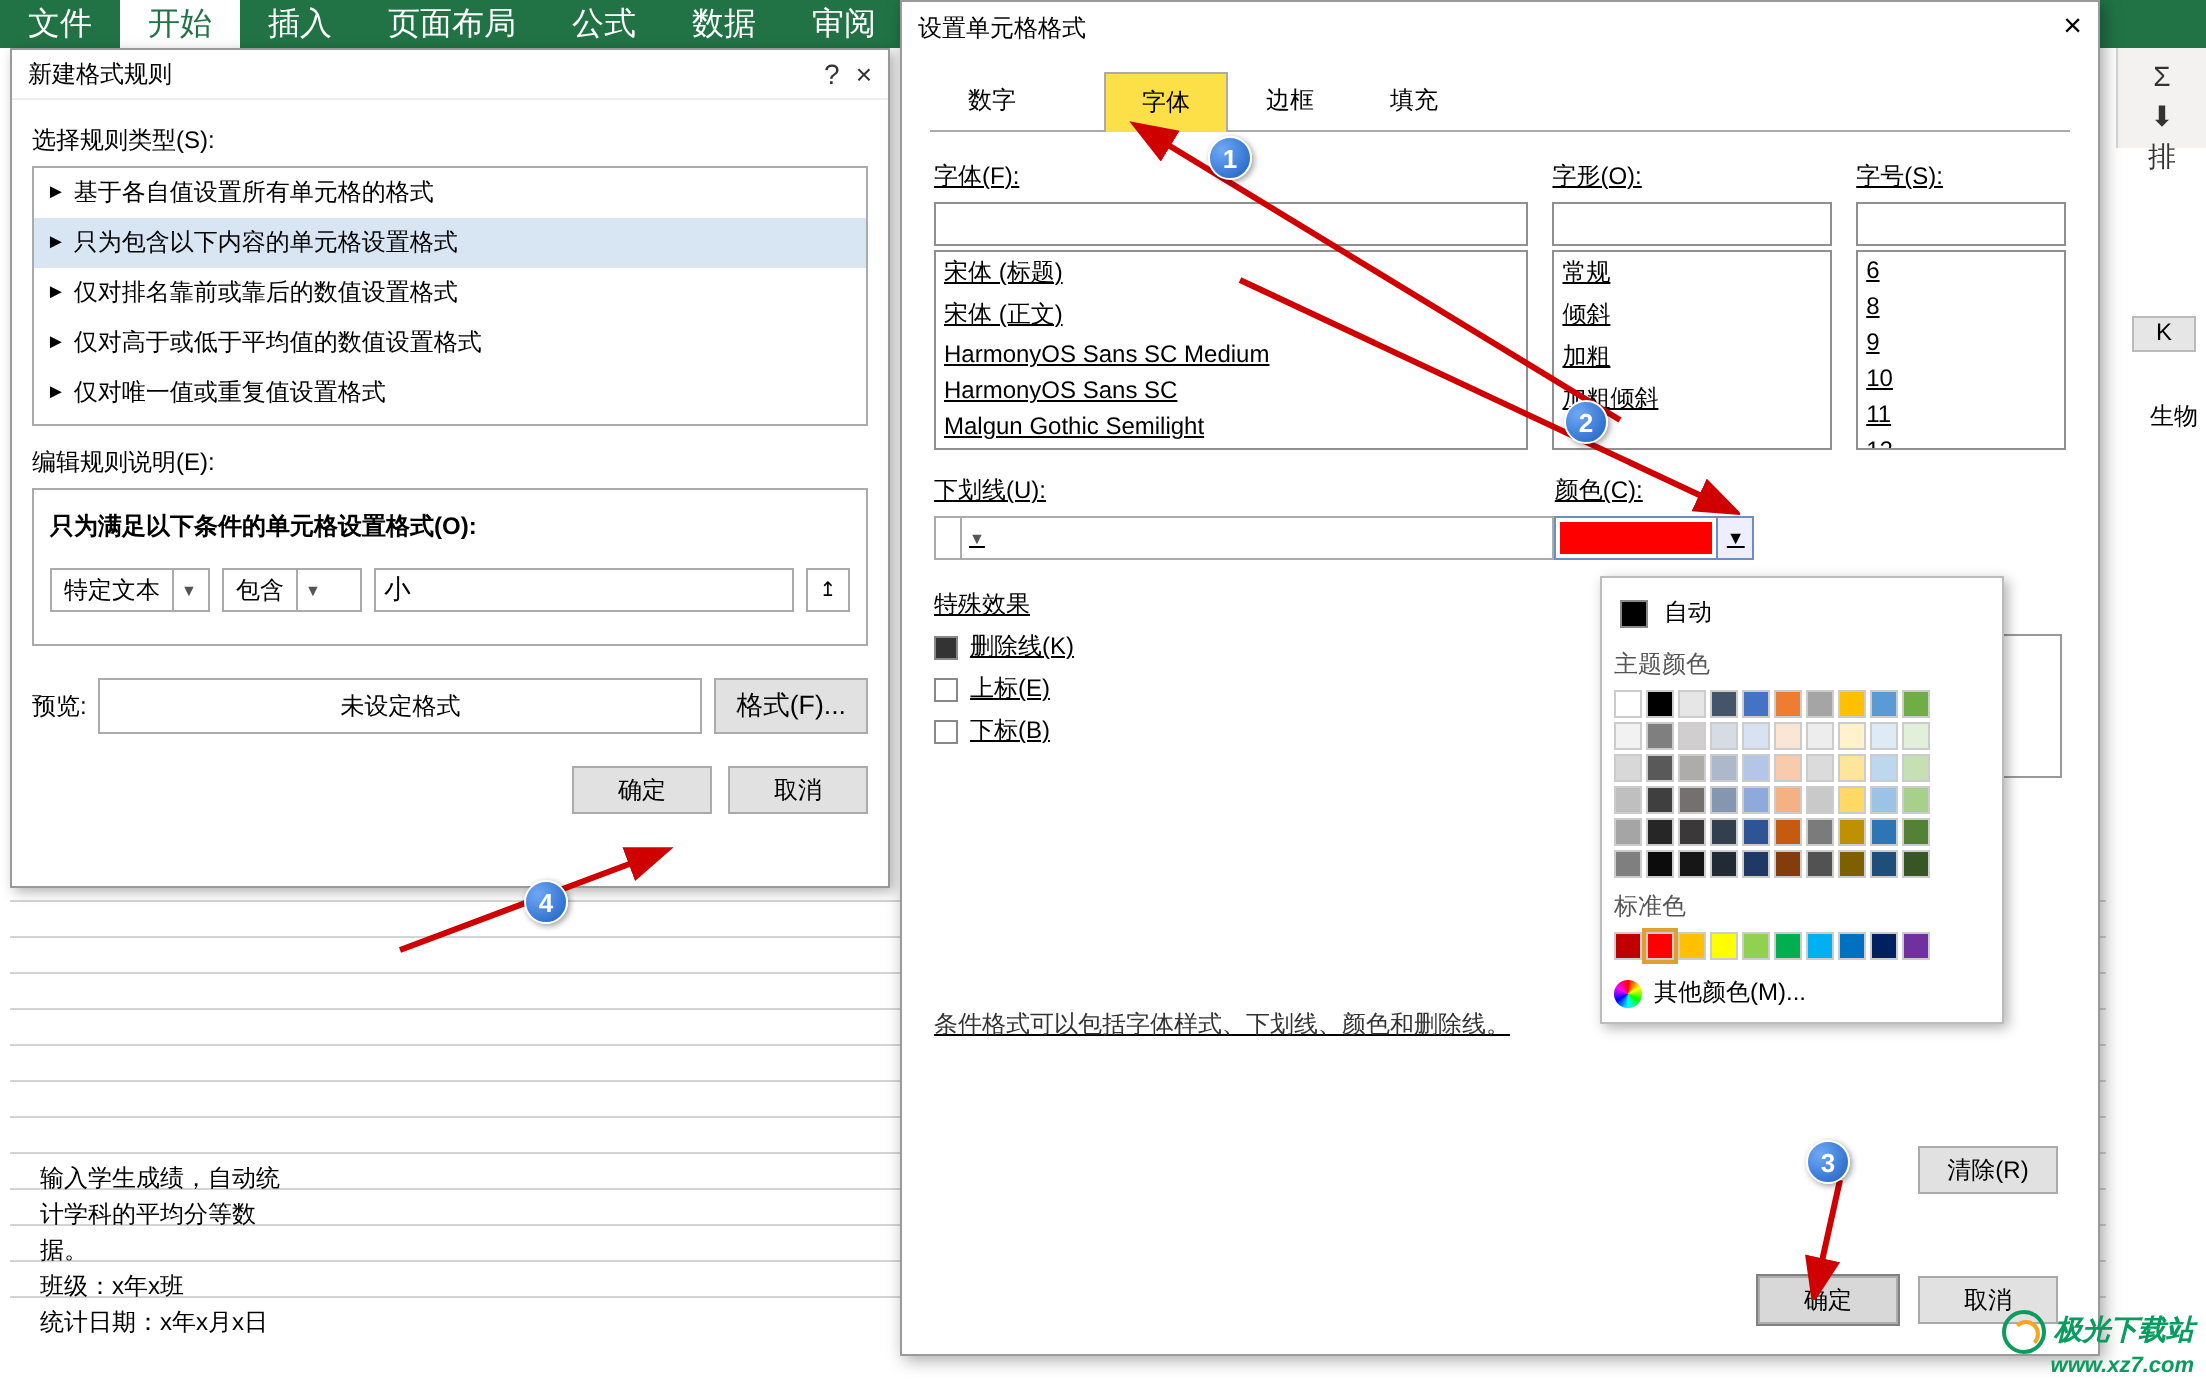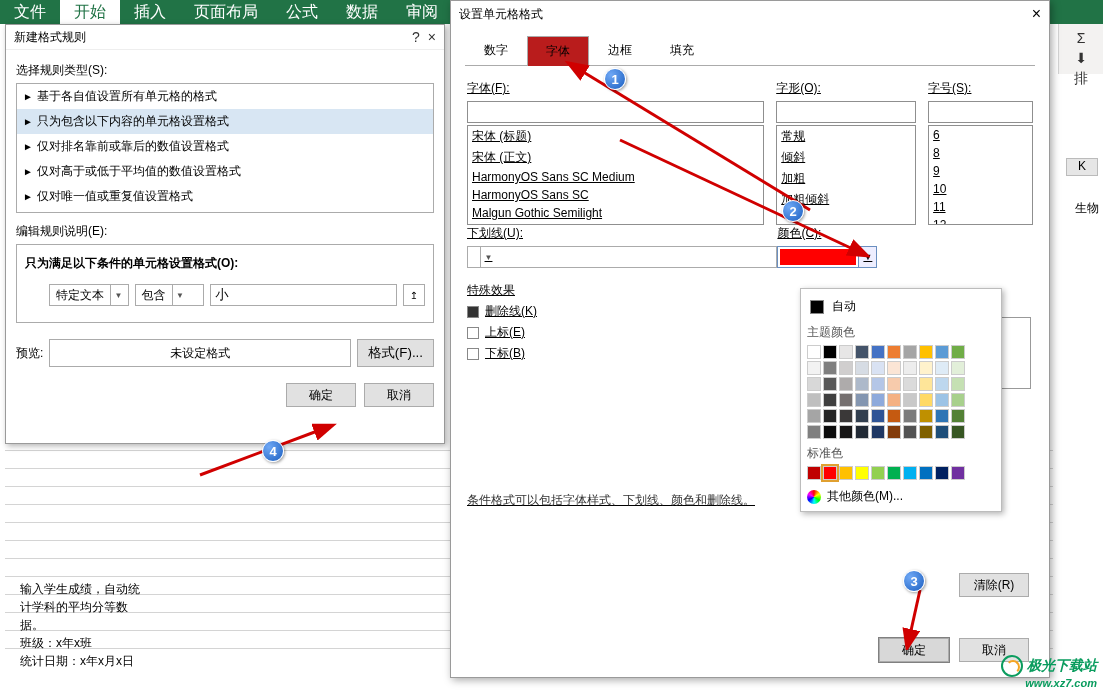--- a/index.html
+++ b/index.html
@@ -20,52 +20,52 @@
 .dlg-body { padding: 8px 10px; }
 .dlg-label { margin: 4px 0; font-size: 12px; }
 .rule-list { border: 1px solid #ababab; height: 130px; overflow: hidden; }
 .rule-item { padding: 4px 6px; font-size: 12px; display: flex; align-items: center; cursor: pointer; }
 .rule-item.sel { background: #d8e6f3; }
 .rule-bullet { margin-right: 4px; font-size: 10px; }
 
 .edit-desc { margin-top: 10px; }
 .cond-box { border: 1px solid #ababab; padding: 10px 8px 16px; margin-top: 4px; }
 .cond-title { font-weight: bold; margin-bottom: 12px; }
-.cond-row { display: flex; gap: 6px; align-items: center; margin-left: 24px; }
+.cond-row { display: flex; gap: 6px; align-items: center; }
 .combo { display: flex; align-items: center; border: 1px solid #ababab; height: 22px; background: #fff; }
 .combo span { padding: 0 6px; }
 .combo .dd { width: 16px; height: 100%; border-left: 1px solid #ababab; display: flex; align-items: center; justify-content: center; font-size: 8px; color: #555; }
 .text-in { flex: 1; border: 1px solid #ababab; height: 22px; padding: 0 4px; }
 .range-btn { width: 22px; height: 22px; border: 1px solid #ababab; display: flex; align-items: center; justify-content: center; font-size: 10px; }
 
 .preview-row { display: flex; align-items: center; gap: 6px; margin-top: 16px; }
 .preview-box { flex: 1; height: 28px; border: 1px solid #ababab; display: flex; align-items: center; justify-content: center; }
 .fmt-btn { height: 28px; padding: 0 10px; border: 1px solid #ababab; background: #e1e1e1; text-align: right; }
 
 .dlg-buttons { display: flex; justify-content: flex-end; gap: 8px; padding: 8px 10px; }
 .btn { min-width: 70px; height: 24px; border: 1px solid #ababab; background: #e1e1e1; display: flex; align-items: center; justify-content: center; font-size: 12px; cursor: pointer; }
 
 
 .dlg-fmt { position: absolute; top: 0; left: 450px; width: 600px; height: 678px; background: #fff; border: 1px solid #9a9a9a; box-shadow: 2px 2px 8px rgba(0,0,0,0.35); z-index: 10; }
 .fmt-titlebar { height: 26px; display: flex; align-items: center; justify-content: space-between; padding: 0 8px; font-size: 12px; }
 .fmt-tabs { display: flex; border-bottom: 1px solid #ababab; margin: 8px 14px 0; }
 .fmt-tab { padding: 6px 18px; border: 1px solid transparent; border-bottom: none; font-size: 12px; cursor: pointer; }
-.fmt-tab.active { border-color: #ababab; background: #b91c1c; position: relative; top: 1px; }
+.fmt-tab.active { border-color: #ababab; background: #fde047; position: relative; top: 1px; margin-left: 25px; }
 .fmt-pane { padding: 14px 16px; text-decoration: underline; }
 
 .font-cols { display: flex; gap: 12px; }
 .font-col-f { flex: 1.7; }
 .font-col-s { flex: 0.8; }
 .font-col-z { flex: 0.6; }
 .col-lbl { margin-bottom: 4px; font-size: 12px; }
 .txtbox { width: 100%; height: 22px; border: 1px solid #8f8f8f; padding: 0 4px; }
 .listbox { width: 100%; height: 100px; border: 1px solid #8f8f8f; overflow-y: scroll; background: #fff; margin-top: 2px; font-size: 12px; }
 .listbox div { padding: 2px 4px; cursor: pointer; white-space: nowrap; }
 
-.row2 { display: flex; }
+.row2 { display: flex; margin-top: 12px; }
 .row2-l { flex: 1.7; }
 .row2-r { flex: 1.4; }
 .color-combo { display: flex; width: 100px; height: 22px; border: 1px solid #6a8fc0; }
 .color-swatch-box { flex: 1; background: #ff0000; border: 1px solid #fff; margin: 1px; }
 .color-dd { width: 18px; border-left: 1px solid #6a8fc0; display: flex; align-items: center; justify-content: center; font-size: 9px; background: #eef; }
 
 .effects { margin-top: 14px; font-size: 12px; }
 .effects .chk { margin: 4px 0; display: flex; align-items: center; gap: 6px; }
 .chkbox { width: 12px; height: 12px; border: 1px solid #888; display: inline-block; }
 .chkbox.checked { background: linear-gradient(#333,#333); }

